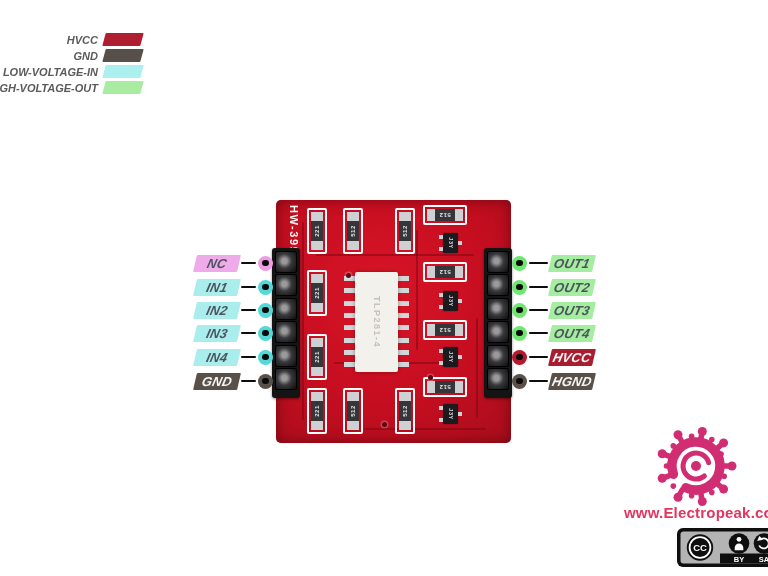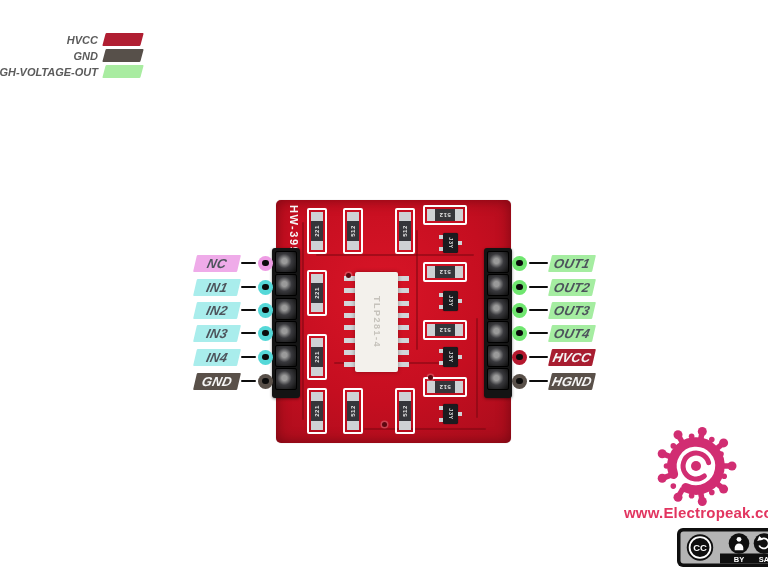--- a/index.html
+++ b/index.html
@@ -81,20 +81,24 @@
 <div id="stage">
 
   <div class="legend">
     <div class="legend-row">
       <span class="legend-label">HVCC</span>
       <span class="legend-swatch" style="background-color: rgb(176, 30, 50);"></span>
     </div>
     <div class="legend-row">
       <span class="legend-label">GND</span>
       <span class="legend-swatch" style="background-color: rgb(87, 80, 74);"></span>
+    </div>
+    <div class="legend-row">
+      <span class="legend-label">LOW-VOLTAGE-IN</span>
+      <span class="legend-swatch" style="background-color: rgb(169, 240, 239);"></span>
     </div>
     <div class="legend-row">
       <span class="legend-label">HIGH-VOLTAGE-OUT</span>
       <span class="legend-swatch" style="background-color: rgb(169, 236, 161);"></span>
     </div>
   </div>
 
   <div class="board">
 
     <div class="trace" style="left:26px;top:22px;width:2px;height:198px;"></div>

